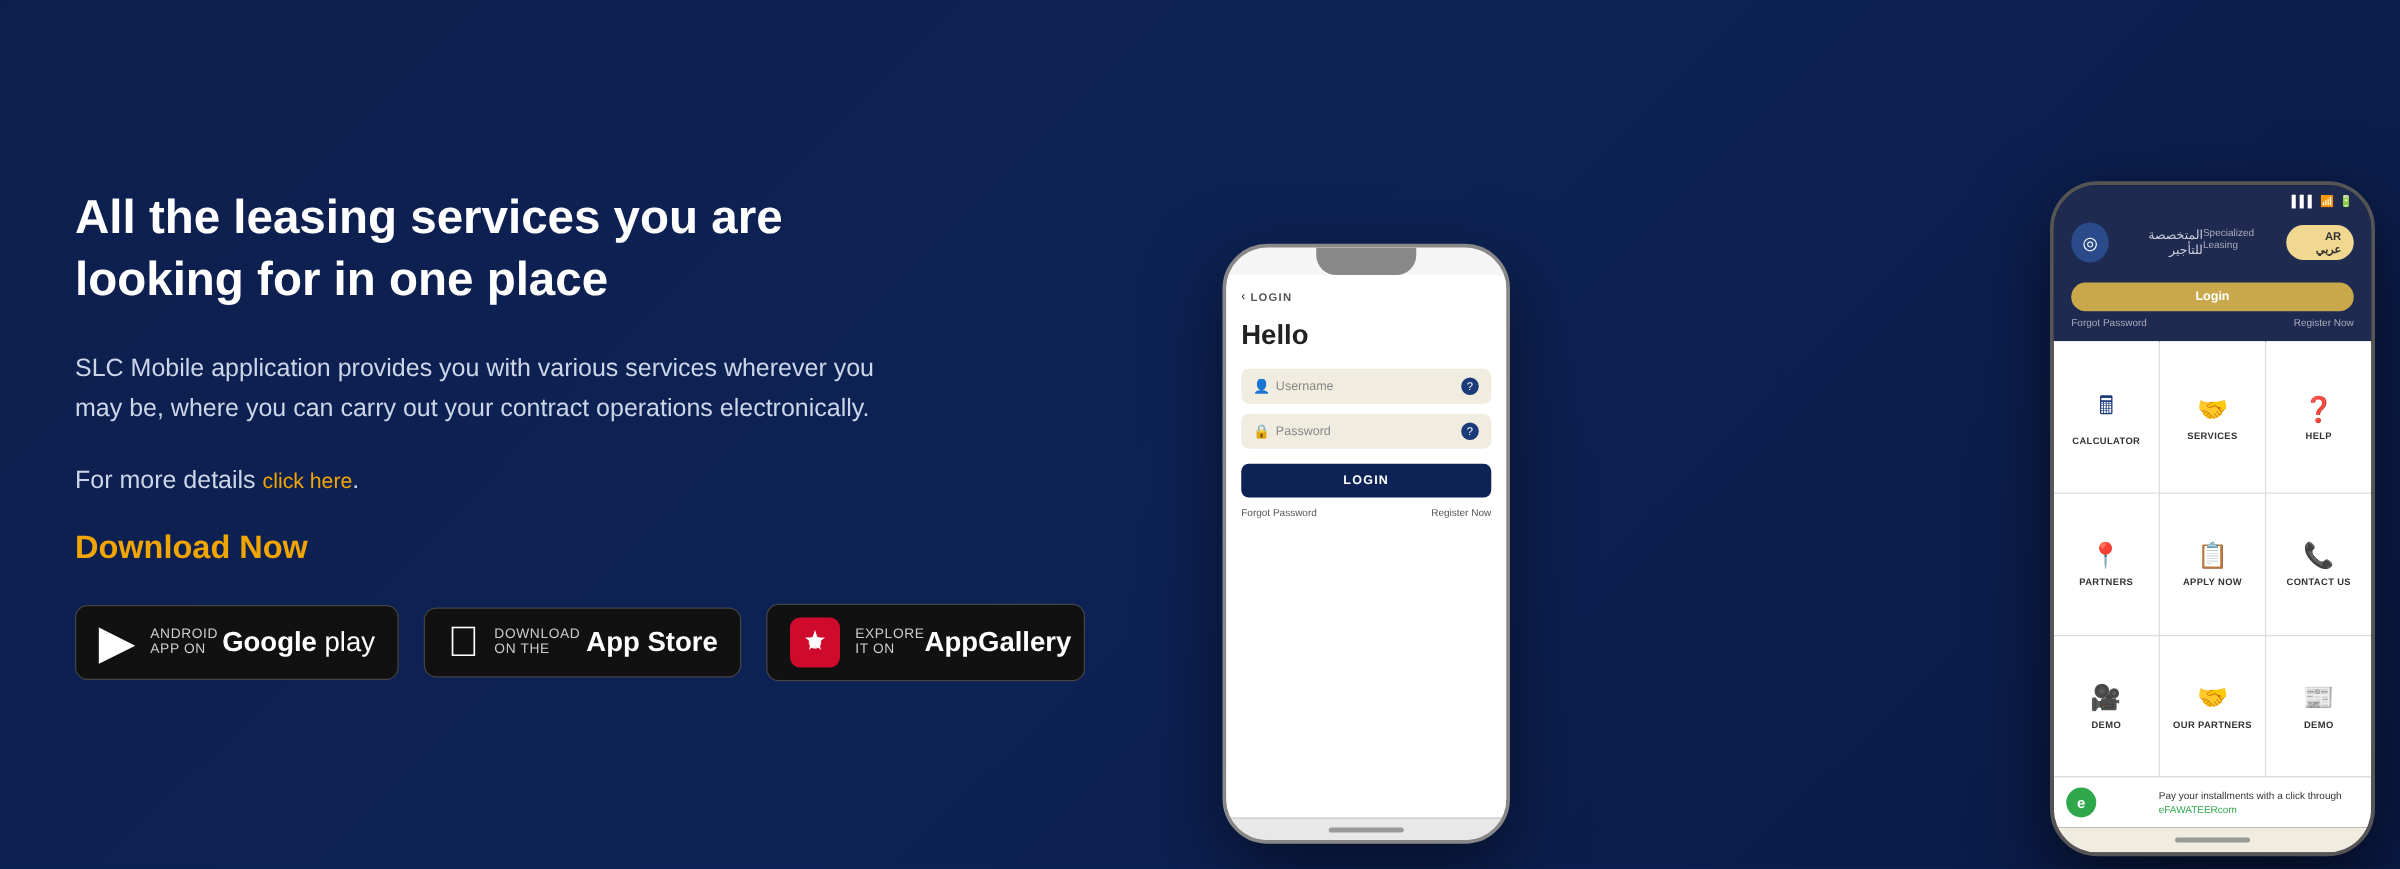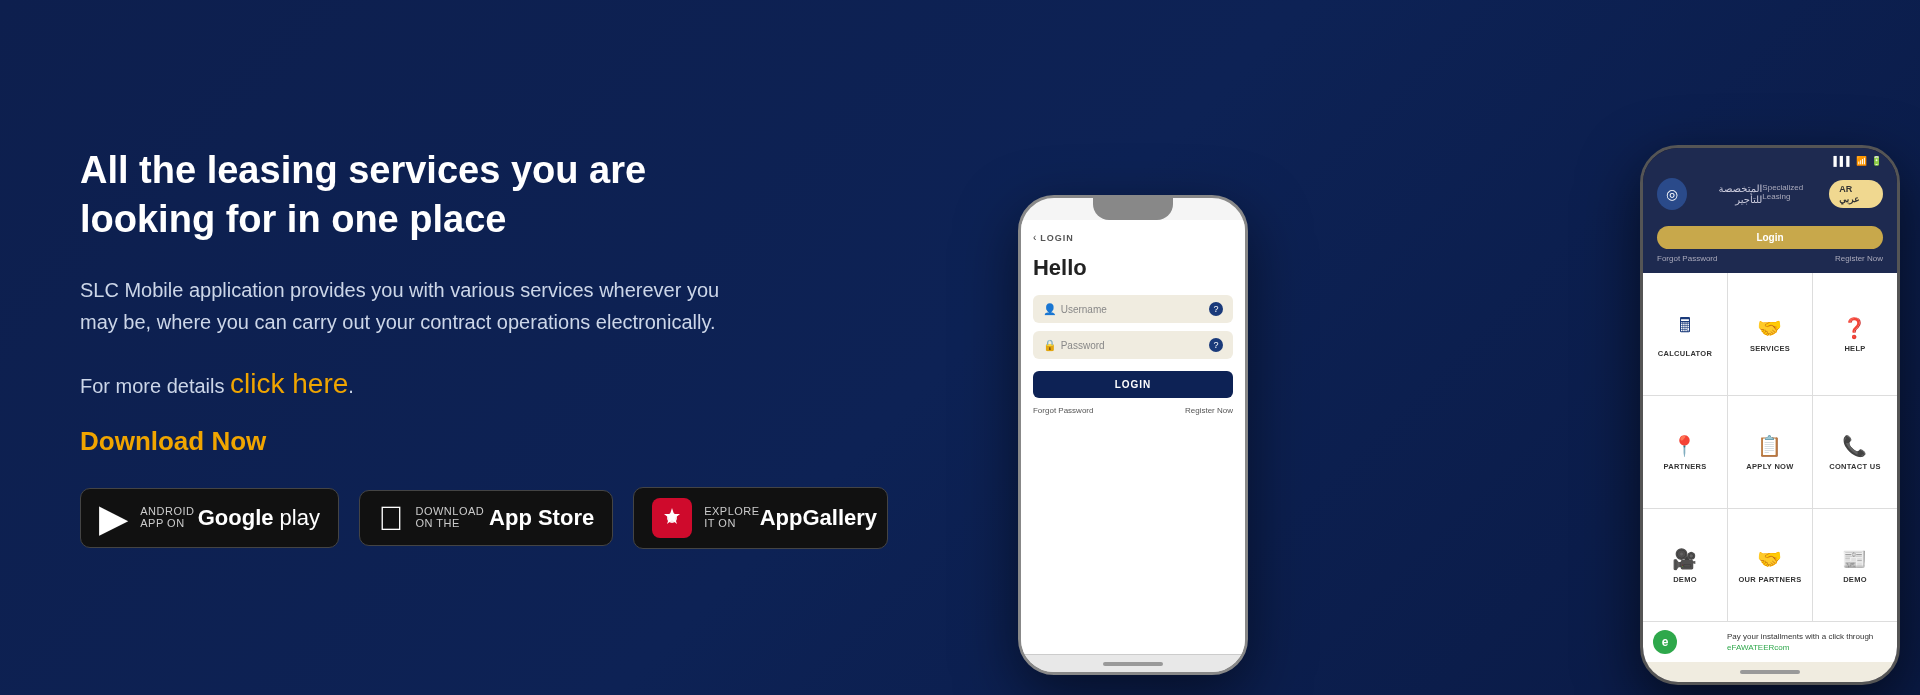--- a/index.html
+++ b/index.html
@@ -17,21 +17,21 @@
       height: 695px;
       background: linear-gradient(135deg, #0d1f4e 0%, #0d2255 50%, #0a1a45 100%);
       display: flex;
       align-items: center;
       position: relative;
     }
 
     
     .left-section {
       flex: 0 0 820px;
-      padding: 60px 80px;
+      padding: 60px 60px;
       color: white;
     }
 
     .headline {
       font-size: 38px;
       font-weight: 700;
       color: #ffffff;
       line-height: 1.3;
       margin-bottom: 30px;
       max-width: 700px;
@@ -47,21 +47,21 @@
 
     .details-text {
       font-size: 20px;
       color: #ccd6e8;
       margin-bottom: 20px;
     }
 
     .details-link {
       color: #f0a500;
       text-decoration: none;
-      font-size: 28px;
+      font-size: 17px;
     }
 
     .download-now {
       font-size: 26px;
       font-weight: 700;
       color: #f0a500;
       margin-bottom: 30px;
       margin-top: 26px;
     }
 
@@ -314,20 +314,21 @@
       color: #aab;
     }
 
     .lang-btn {
       background: #f0d890;
       color: #333;
       border-radius: 14px;
       padding: 4px 10px;
       font-size: 9px;
       font-weight: 700;
+      text-align: right;
     }
 
     .phone-dark-login-section {
       background: #1e2a50;
       padding: 6px 14px 10px;
       display: flex;
       flex-direction: column;
       gap: 5px;
       flex-shrink: 0;
     }

